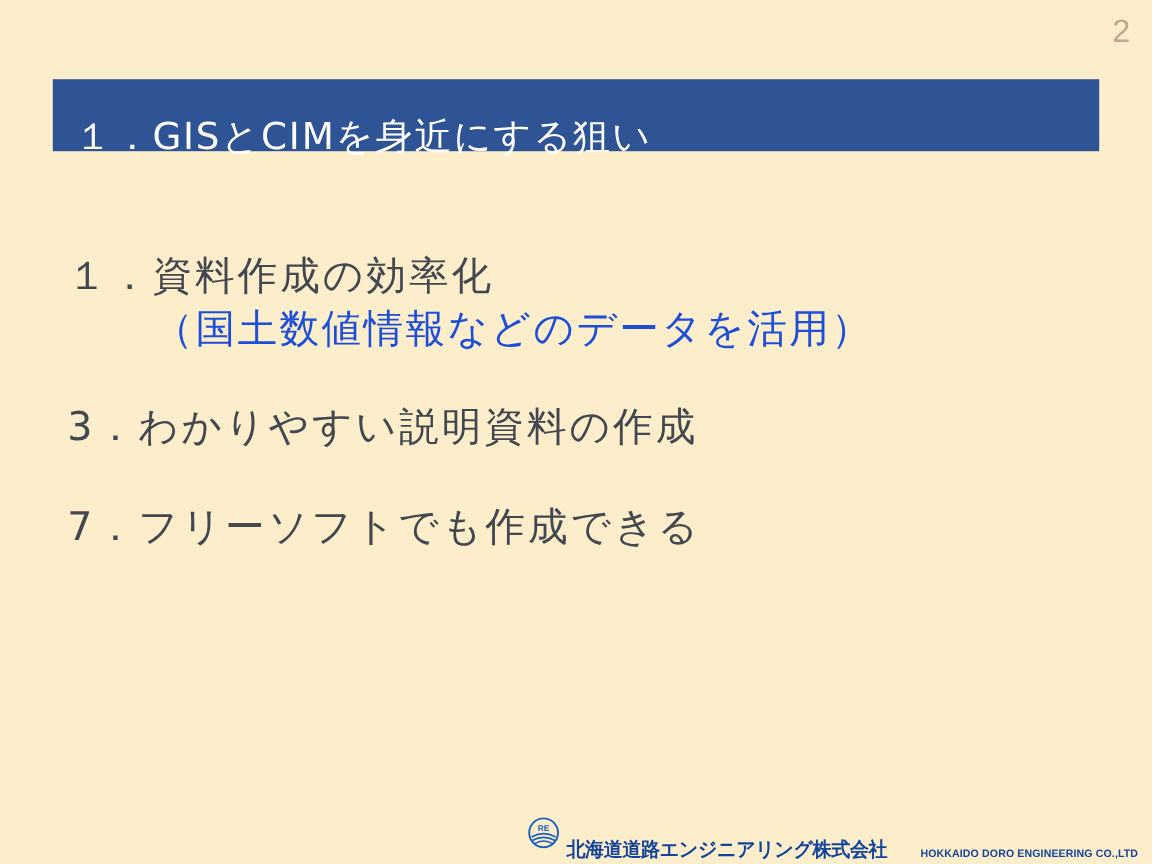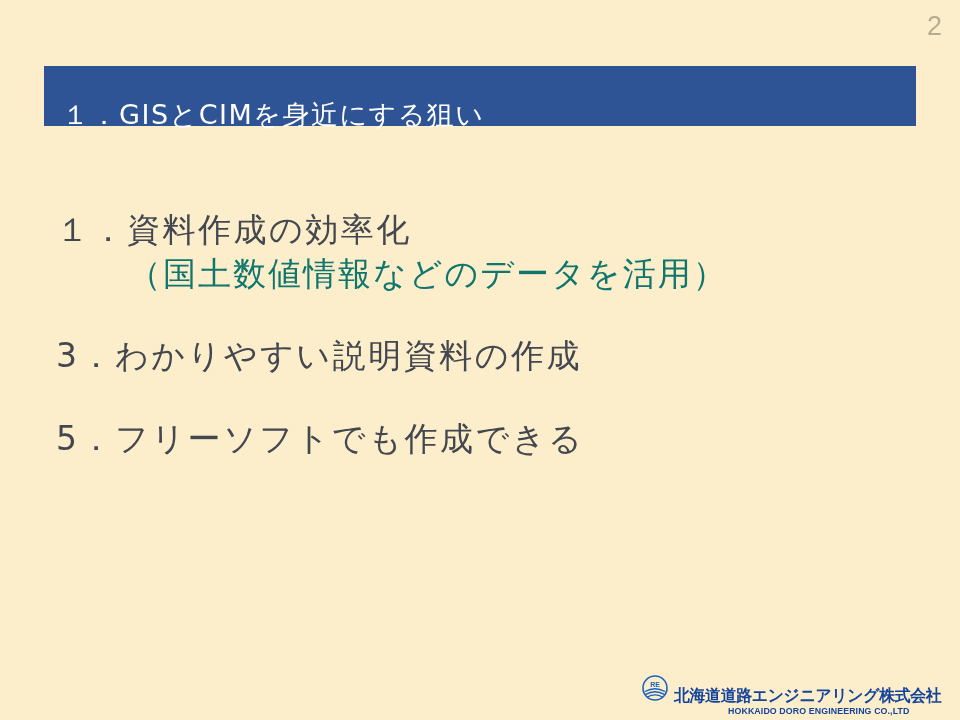--- a/index.html
+++ b/index.html
@@ -44,21 +44,21 @@
     left: 44px;
     top: 66px;
     width: 872px;
     height: 60px;
     background: #2e5496;
     display: flex;
     align-items: center;
   }
   .title-text {
     color: #ffffff;
-    font-size: 27px;
+    font-size: 31px;
     line-height: 1;
     padding-left: 18px;
     letter-spacing: 1.5px;
     font-weight: 400;
     white-space: nowrap;
     font-family: "DejaVu Sans", "Liberation Sans", sans-serif;
     margin-top: 36px;
   }
 
   
@@ -78,21 +78,21 @@
     color: #43474f;
     font-size: 33px;
     line-height: 1.34;
     letter-spacing: 2.5px;
     white-space: nowrap;
     font-family: "DejaVu Sans", "Liberation Sans", sans-serif;
     font-weight: 400;
     margin-top: 38px;
   }
   .item-sub {
-    color: #0f766e;
+    color: #1d4ed8;
     font-size: 33px;
     line-height: 1.34;
     letter-spacing: 2.0px;
     white-space: nowrap;
     padding-left: 72px;
     font-family: "DejaVu Sans", "Liberation Sans", sans-serif;
     font-weight: 400;
   }
 
   
@@ -104,22 +104,21 @@
     align-items: center;
     gap: 6px;
   }
   .logo-mark {
     width: 26px;
     height: 26px;
     flex: 0 0 26px;
   }
   .logo-texts {
     display: flex;
-    flex-direction: column;
-    align-items: center;
+    align-items: flex-end;
     line-height: 1;
     margin-top: 28px;
   }
   .logo-name-ja {
     color: #13439a;
     font-size: 16.5px;
     font-weight: bold;
     letter-spacing: -0.3px;
     white-space: nowrap;
     font-family: "DejaVu Sans", "Liberation Sans", sans-serif;
@@ -155,21 +154,21 @@
     <div class="list-item">
       <div class="item-main">１．資料作成の効率化</div>
       <div class="item-sub">（国土数値情報などのデータを活用）</div>
     </div>
 
     <div class="list-item">
       <div class="item-main">3．わかりやすい説明資料の作成</div>
     </div>
 
     <div class="list-item">
-      <div class="item-main">5．フリーソフトでも作成できる</div>
+      <div class="item-main">7．フリーソフトでも作成できる</div>
     </div>
 
   </div>
 
   <div class="footer-logo">
     <span class="logo-mark">
       <svg viewBox="0 0 26 26" width="26" height="26" aria-hidden="true">
         <circle cx="13" cy="13" r="12" fill="none" stroke="#1b5fbe" stroke-width="1.6"></circle>
         <path d="M3 16.5 Q13 11 23 16.5" fill="none" stroke="#1b5fbe" stroke-width="1.4"></path>
         <path d="M3.6 19.4 Q13 14.2 22.4 19.4" fill="none" stroke="#1b5fbe" stroke-width="1.4"></path>

